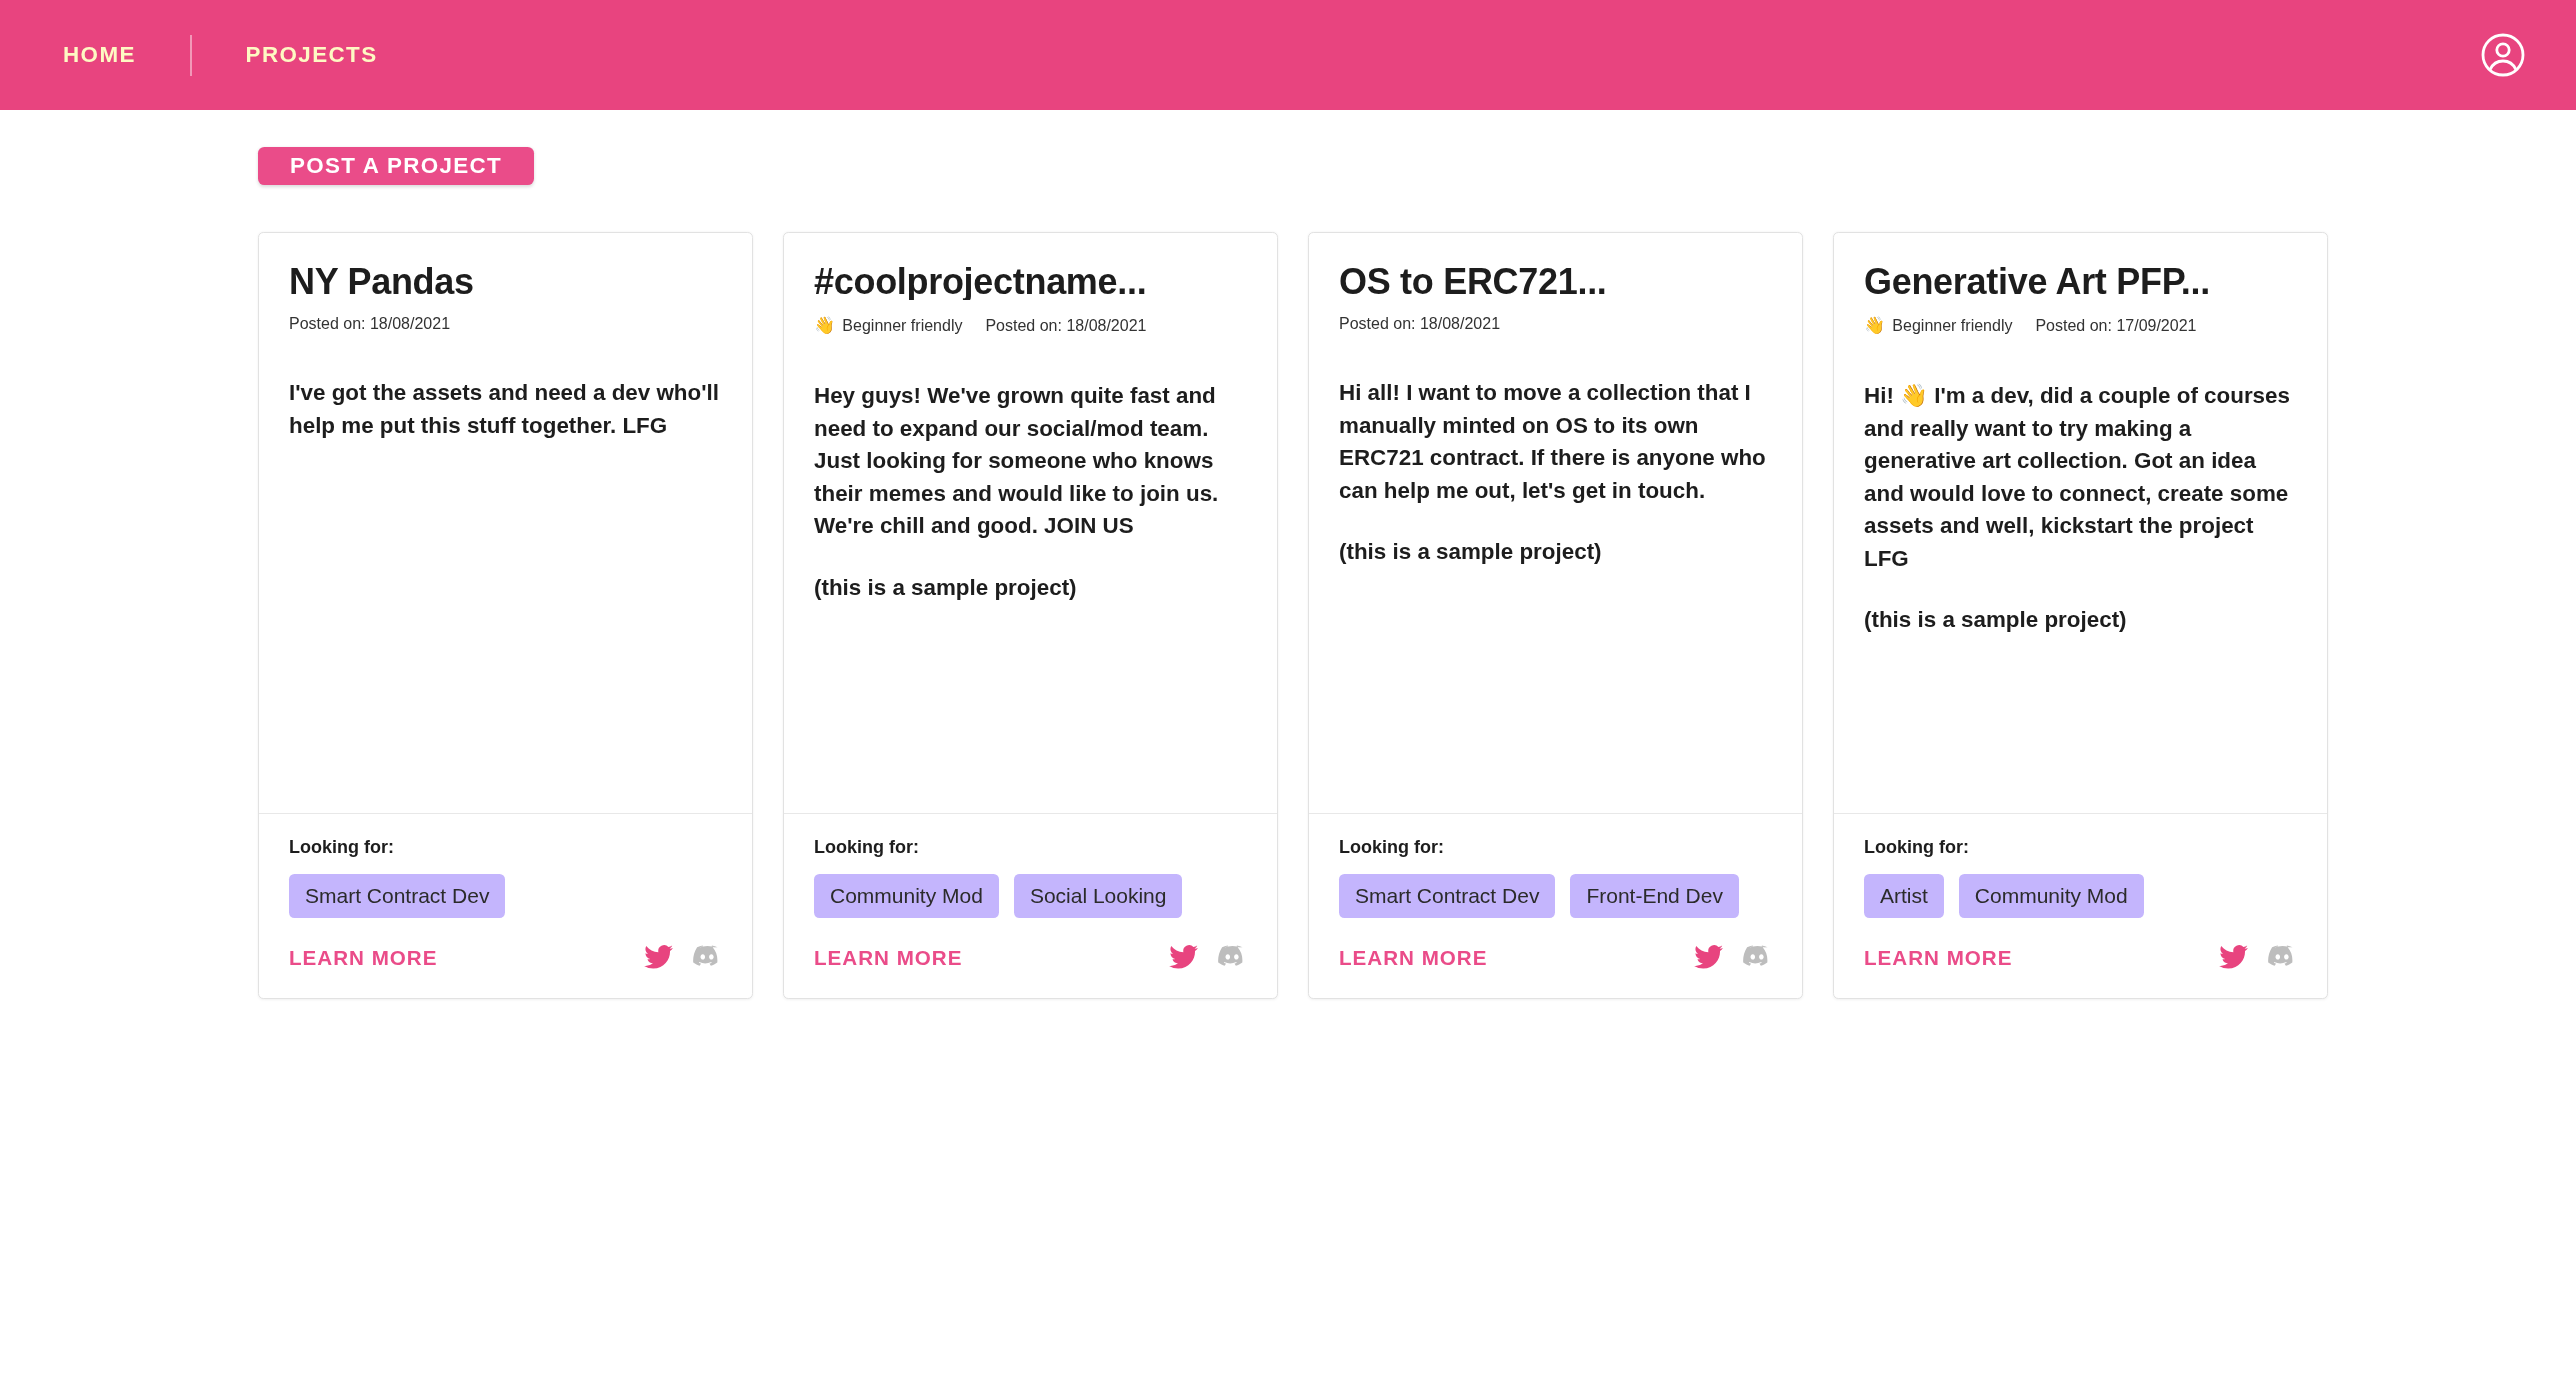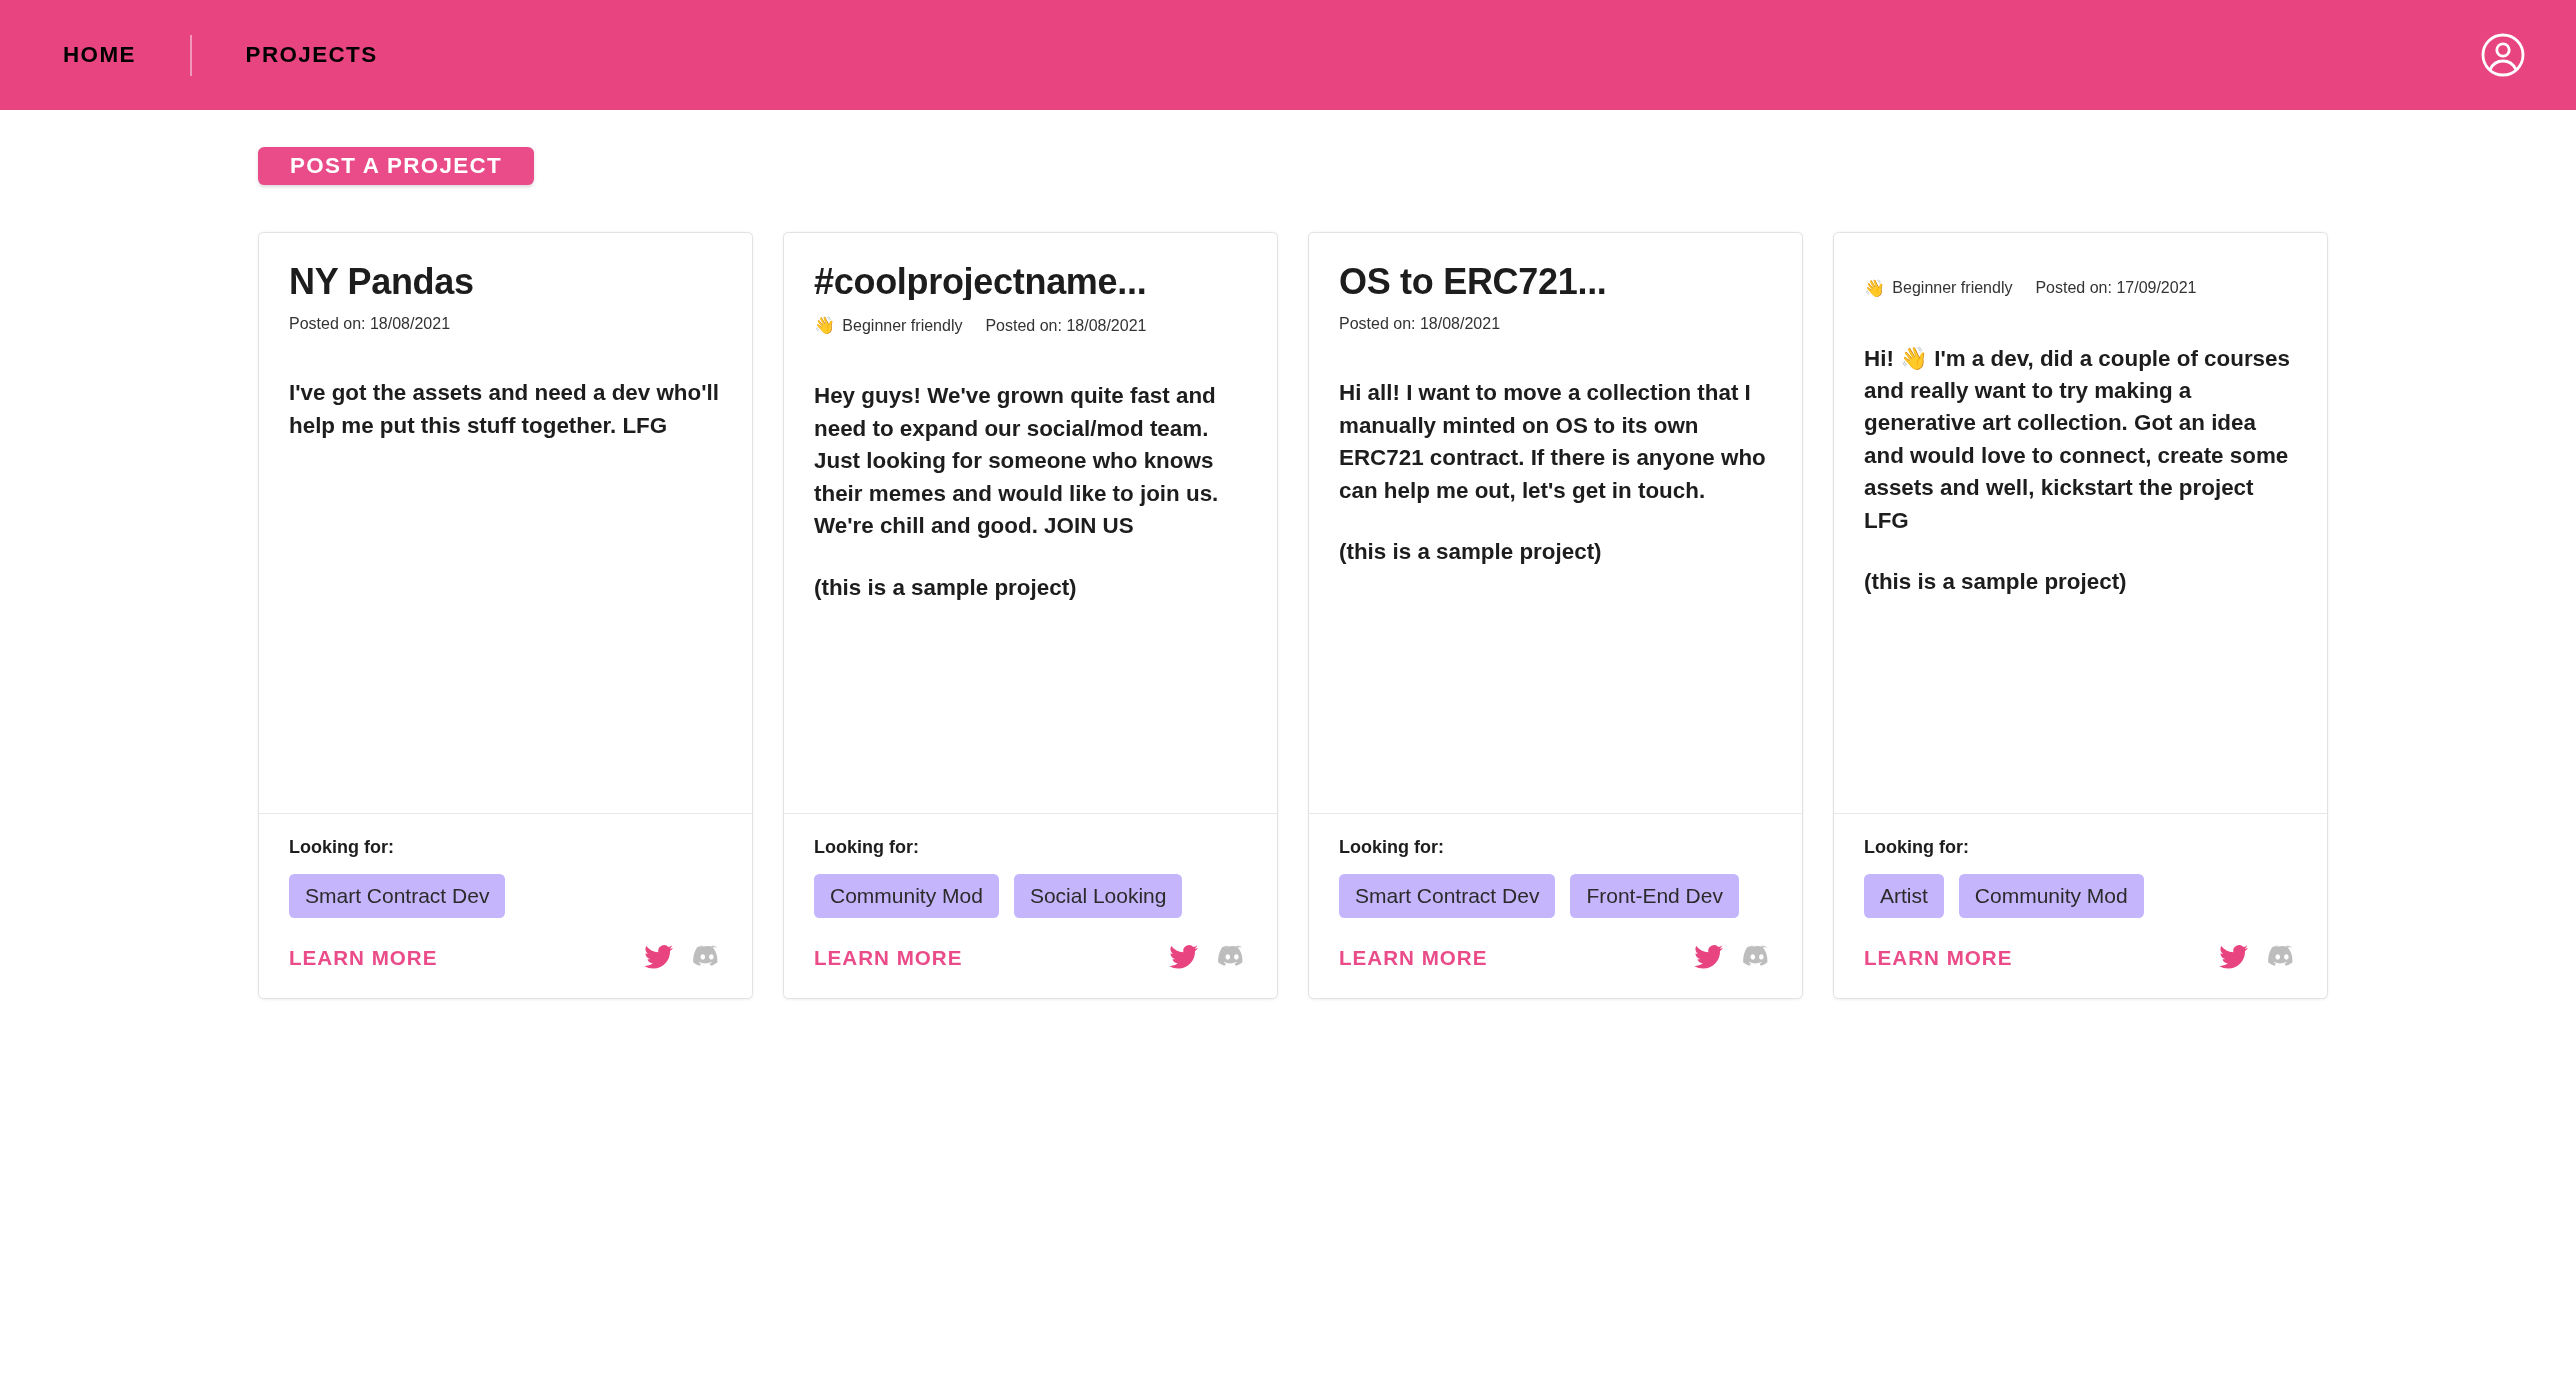--- a/index.html
+++ b/index.html
@@ -19,21 +19,21 @@
     align-items: center;
     padding: 0 36px 0 0;
     position: relative;
   }
   .nav-links {
     display: flex;
     align-items: center;
     height: 100%;
   }
   .nav-link {
-    color: #000000;
+    color: #fef9c3;
     font-size: 22.4px;
     font-weight: 600;
     letter-spacing: 1.4px;
     text-decoration: none;
     padding: 0 54px;
     height: 41px;
     display: flex;
     align-items: center;
     cursor: pointer;
   }
@@ -300,20 +300,21 @@
                 <path d="M20.3 1.6A19 19 0 0 0 15.7.2l-.2.5c1.6.4 2.9 1 4.1 1.8a16.3 16.3 0 0 0-14.6-.4c.4-.2.8-.5 1.3-.7.6-.3 1.3-.5 2-.7L8 .2c-1.6.3-3.2.7-4.6 1.4C.8 5.8-.2 10.1.2 14.3c1.8 1.3 3.6 2.1 5.3 2.7.4-.6.8-1.2 1.1-1.9-.6-.2-1.2-.5-1.8-.9l.4-.3a11.6 11.6 0 0 0 9.9 0l.4.3c-.5.4-1.1.7-1.8.9.3.7.7 1.3 1.1 1.9 1.8-.6 3.6-1.4 5.3-2.7.5-4.9-.8-9.1-3.8-12.7zM8.1 11.8c-1 0-1.9-1-1.9-2.2S7 7.4 8.1 7.4s1.9 1 1.9 2.2-.8 2.2-1.9 2.2zm7.1 0c-1 0-1.9-1-1.9-2.2s.8-2.2 1.9-2.2 1.9 1 1.9 2.2-.9 2.2-1.9 2.2z"></path>
               </svg>
           </span>
         </div>
       </div>
     </div>
   </div>
 
   <div class="card">
     <div class="card-body">
+      <div class="card-title">Generative Art PFP...</div>
       <div class="card-meta">
         <span class="beginner">
           <span class="emoji">👋</span>
           <span>Beginner friendly</span>
         </span>
         <span class="posted-on">Posted on: 17/09/2021</span>
       </div>
       <div class="card-desc">Hi! 👋 I'm a dev, did a couple of courses and really want to try making a generative art collection. Got an idea and would love to connect, create some assets and well, kickstart the project LFG</div>
       <div class="card-sample">(this is a sample project)</div>
     </div>

